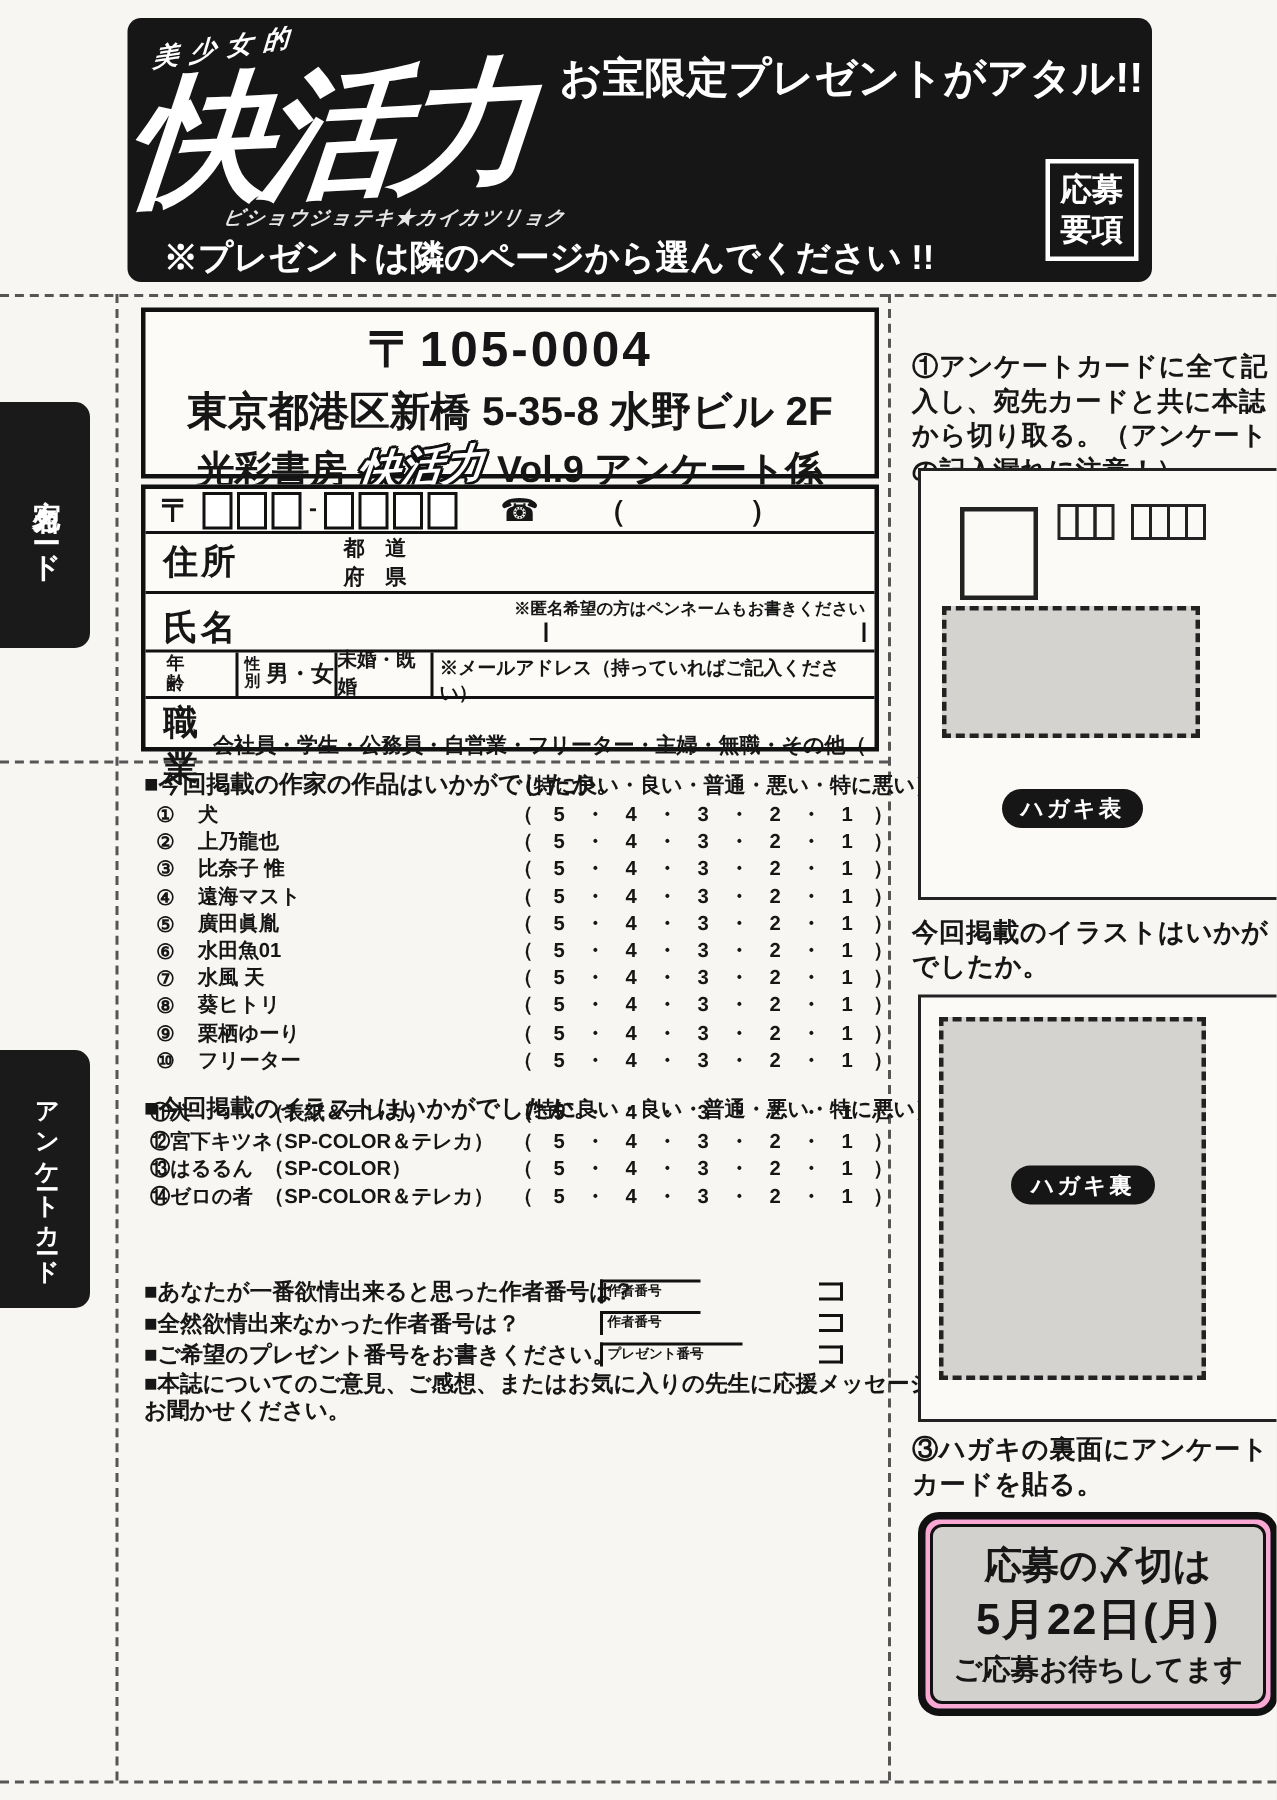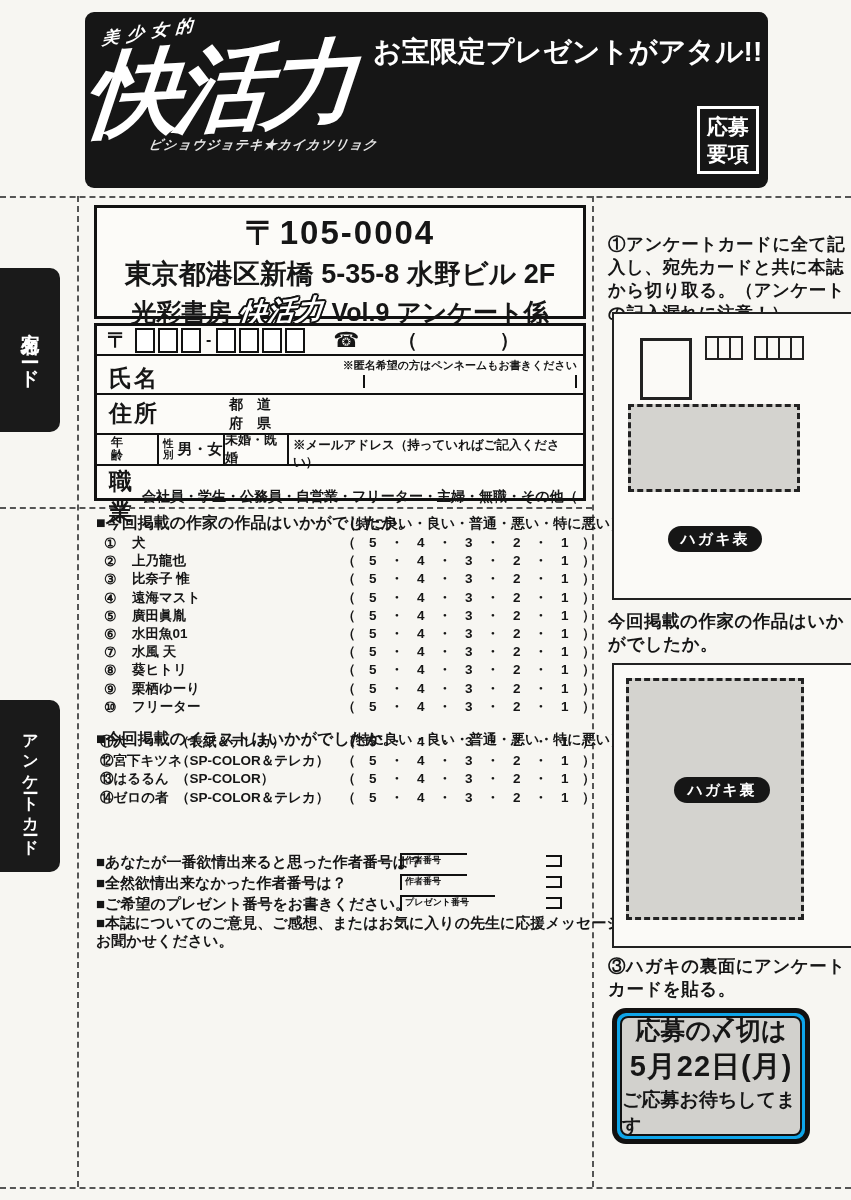--- a/index.html
+++ b/index.html
@@ -96,21 +96,21 @@
   .code-a { left:93px; } .code-b { left:142px; }
   .code-cell { width:14px; height:24px; border:2px solid #222; margin-left:-2px; }
   .paste-area { position:absolute; border:3px dashed #222; background:#d4d3cf; }
   .pa-front { left:14px; top:90px; width:172px; height:88px; }
   .pa-back { left:12px; top:13px; width:178px; height:242px; }
   .pill { position:absolute; background:#161616; color:#fff; font-size:15px; font-weight:700; border-radius:14px; display:flex; align-items:center; justify-content:center; letter-spacing:2px; }
   .pill-front { left:54px; top:212px; width:94px; height:26px; }
   .pill-back { left:60px; top:112px; width:96px; height:26px; }
   .step-1 { top:233px; } .step-2 { top:610px; } .step-3 { top:955px; }
 
-  .deadline { position:absolute; left:612px; top:1008px; width:198px; height:136px; border:5px solid #111; border-radius:14px; background:#0ea5e9; padding:3px; }
+  .deadline { position:absolute; left:612px; top:1008px; width:240px; height:136px; border:5px solid #111; border-radius:14px; background:#f9a8d4; padding:3px; }
   .deadline-inner { width:100%; height:100%; border:2px solid #111; border-radius:8px; background:#d2d1cd; display:flex; flex-direction:column; align-items:center; justify-content:center; }
   .dl-1 { font-size:25px; font-weight:900; }
   .dl-2 { font-size:29px; font-weight:900; letter-spacing:1px; }
   .dl-3 { font-size:19px; font-weight:900; }
 </style>
 </head>
 <body>
 
 <div class="page">
 
@@ -118,20 +118,21 @@
     <div class="bishoujo">美少女的</div>
     <div class="logo-big">快活力</div>
     <div class="logo-ruby">ビショウジョテキ★カイカツリョク</div>
     <div class="headlines">
       <div>お宝限定プレゼントがアタル!!</div>
     </div>
     <div class="apply-badge">
       <span>応募</span>
       <span>要項</span>
     </div>
+    <div class="banner-note">※プレゼントは隣のページから選んでください !!</div>
   </div>
 
   <div class="dash-h" style="left:0; top:196px; width:851px;"></div>
   <div class="dash-h" style="left:0; top:1187px; width:851px;"></div>
   <div class="dash-v" style="left:77px; top:196px; height:991px;"></div>
   <div class="dash-v" style="left:592px; top:196px; height:991px;"></div>
   <div class="dash-h" style="left:0; top:507px; width:592px;"></div>
 
   <div class="side-tab tab-address">宛名カード</div>
   <div class="side-tab tab-survey">アンケートカード</div>
@@ -149,32 +150,32 @@
       <span class="pbox"></span>
       <span class="pbox"></span>
       <span class="pdash">-</span>
       <span class="pbox"></span>
       <span class="pbox"></span>
       <span class="pbox"></span>
       <span class="pbox"></span>
       <span class="phone-icon">☎</span>
       <span class="phone-paren">（　　）</span>
     </div>
+    <div class="f-row row-address">
+      <span class="lbl-big">住所</span>
+      <span class="pref-hint">
+        <span>都 道</span><br>
+        <span>府 県</span>
+      </span>
+    </div>
     <div class="f-row row-name">
       <span class="lbl-big">氏名</span>
       <span class="name-right">
         <span class="name-note">※匿名希望の方はペンネームもお書きください</span>
         <span class="name-write"></span>
-      </span>
-    </div>
-    <div class="f-row row-address">
-      <span class="lbl-big">住所</span>
-      <span class="pref-hint">
-        <span>都 道</span><br>
-        <span>府 県</span>
       </span>
     </div>
     <div class="f-row row-info">
       <span class="cell cell-age">
           <span class="stack stack-age">年齢</span>
         </span>
       <span class="cell cell-sex">
           <span class="stack stack-sex">性別</span>
           <span class="sex-opts">男・女</span>
         </span>
@@ -303,21 +304,21 @@
     <div class="code-group code-b">
       <span class="code-cell"></span>
         <span class="code-cell"></span>
         <span class="code-cell"></span>
         <span class="code-cell"></span>
     </div>
     <div class="paste-area pa-front"></div>
     <div class="pill pill-front">ハガキ表</div>
   </div>
 
-  <div class="step step-2">今回掲載の作家の作品はいかがでしたか。</div>
+  <div class="step step-2">今回掲載のイラストはいかがでしたか。</div>
 
   <div class="diagram dg-back">
     <div class="paste-area pa-back"></div>
     <div class="pill pill-back">ハガキ裏</div>
   </div>
 
   <div class="step step-3">③ハガキの裏面にアンケートカードを貼る。</div>
 
   <div class="deadline">
     <div class="deadline-inner">

